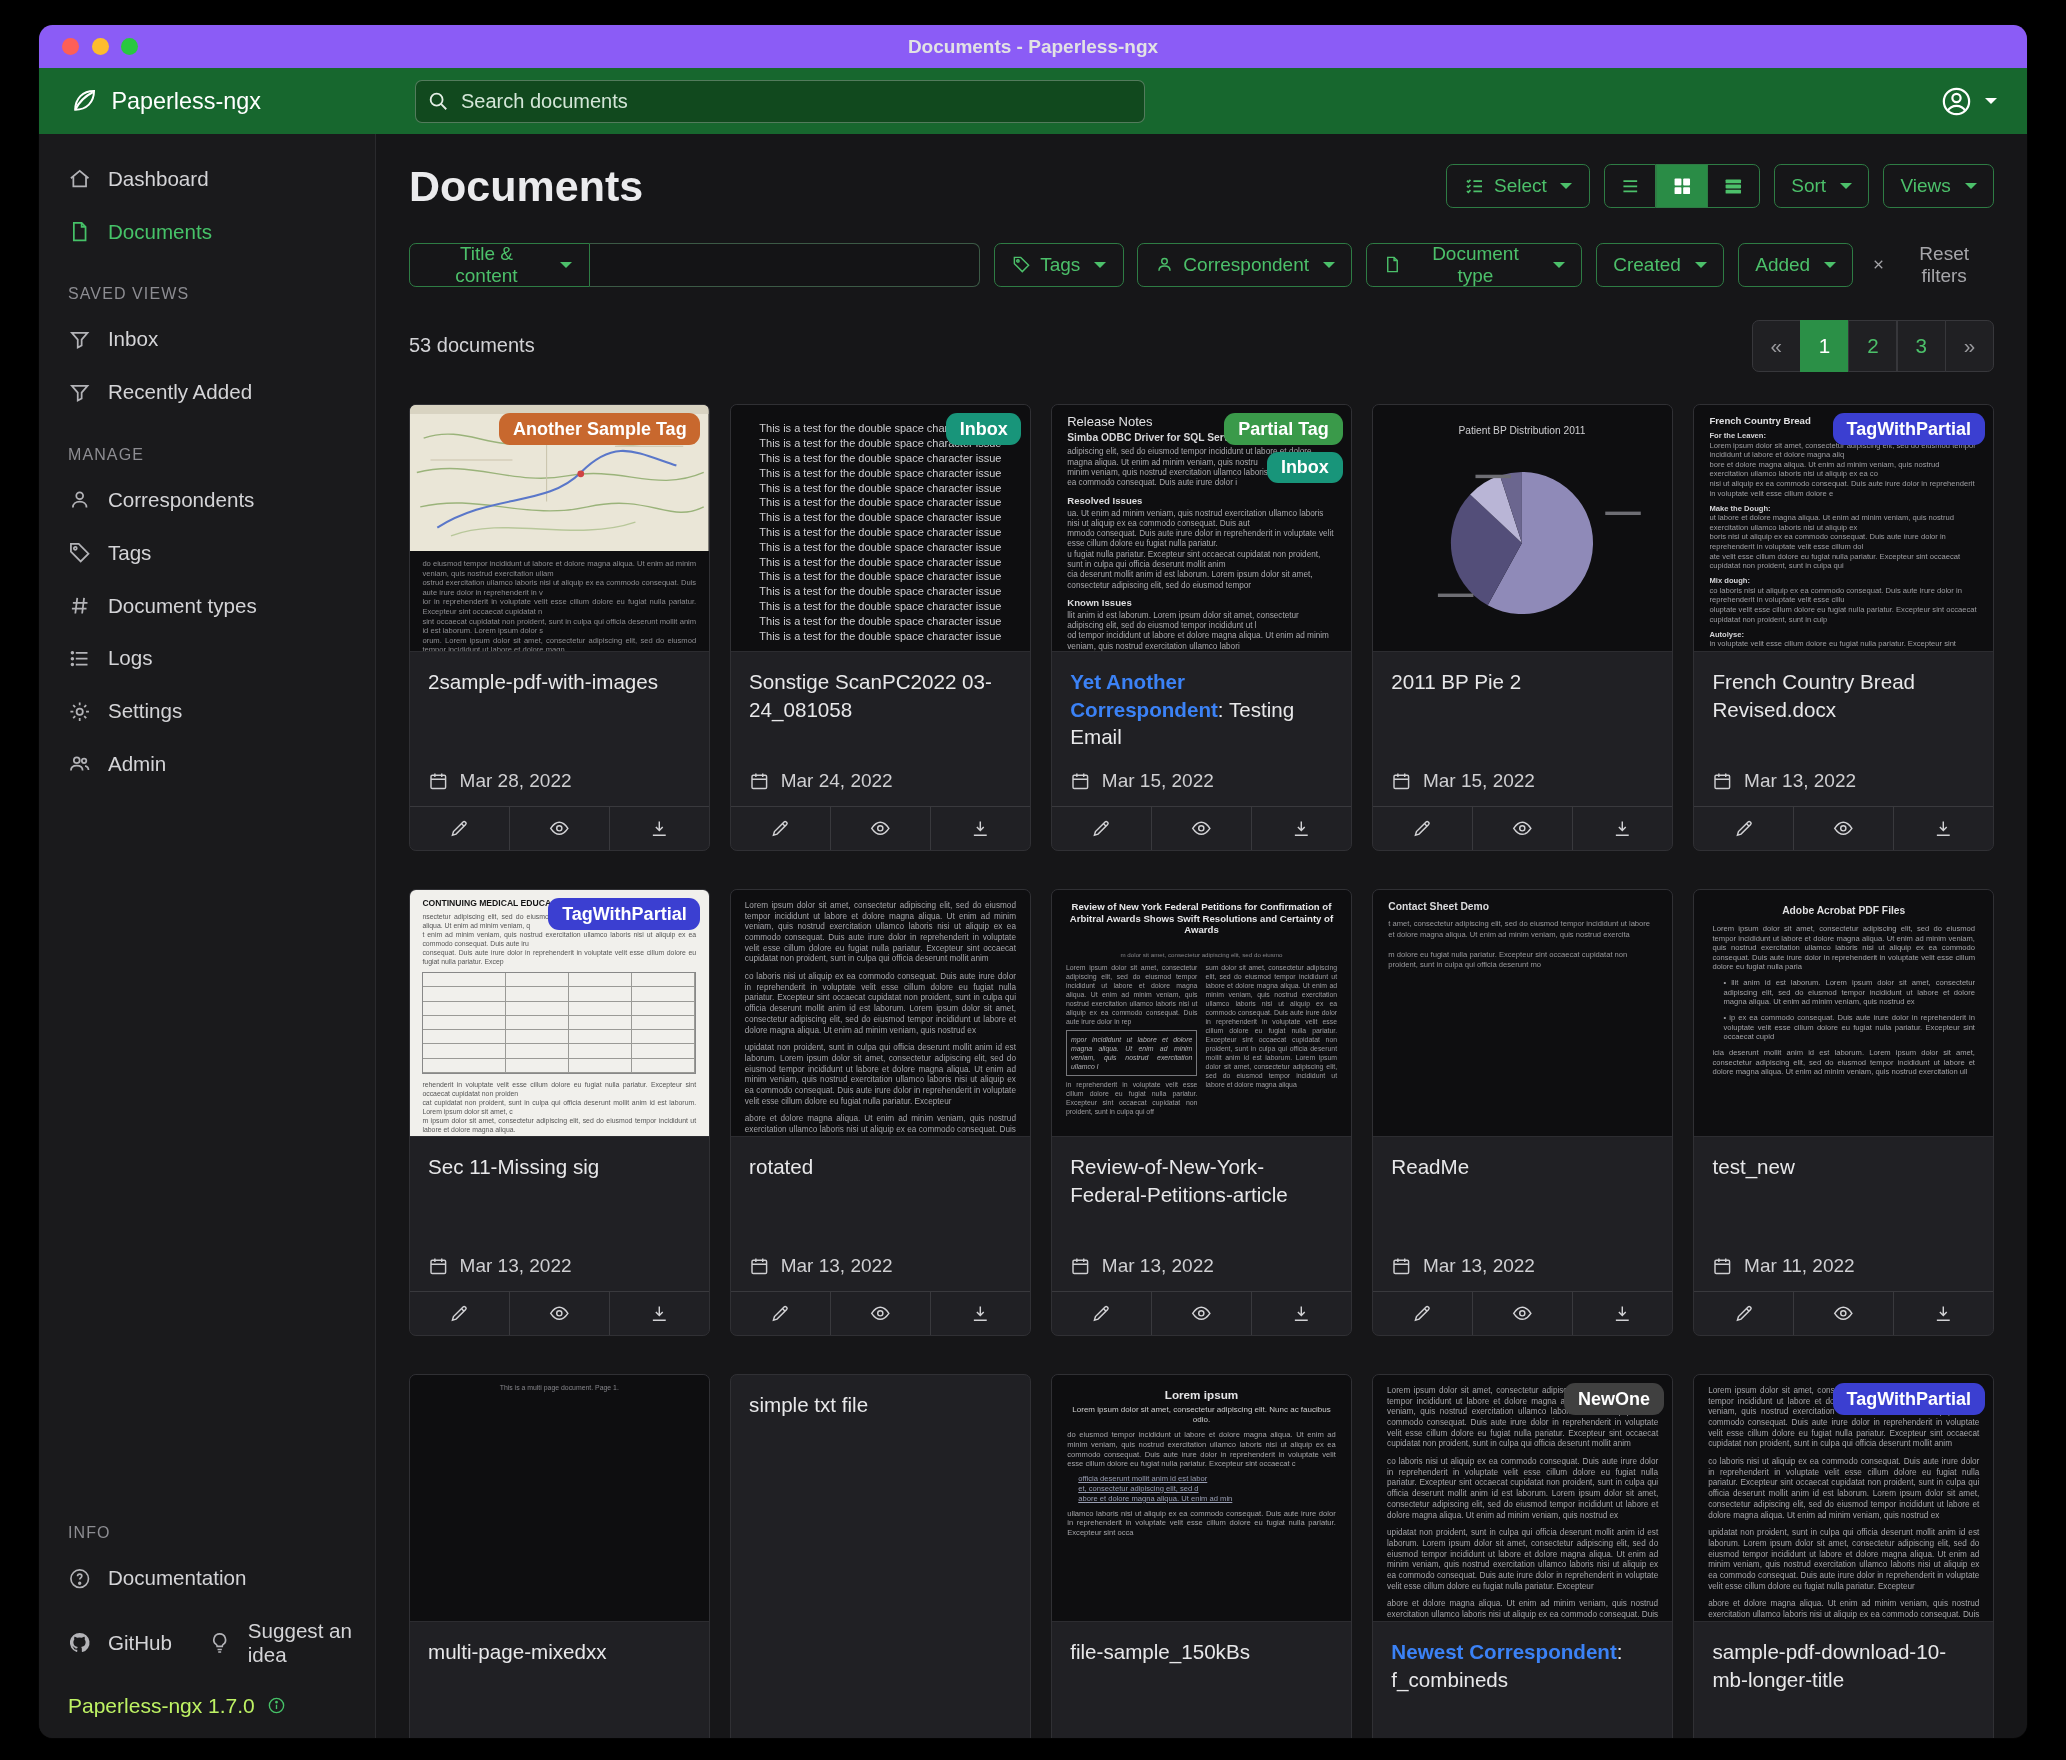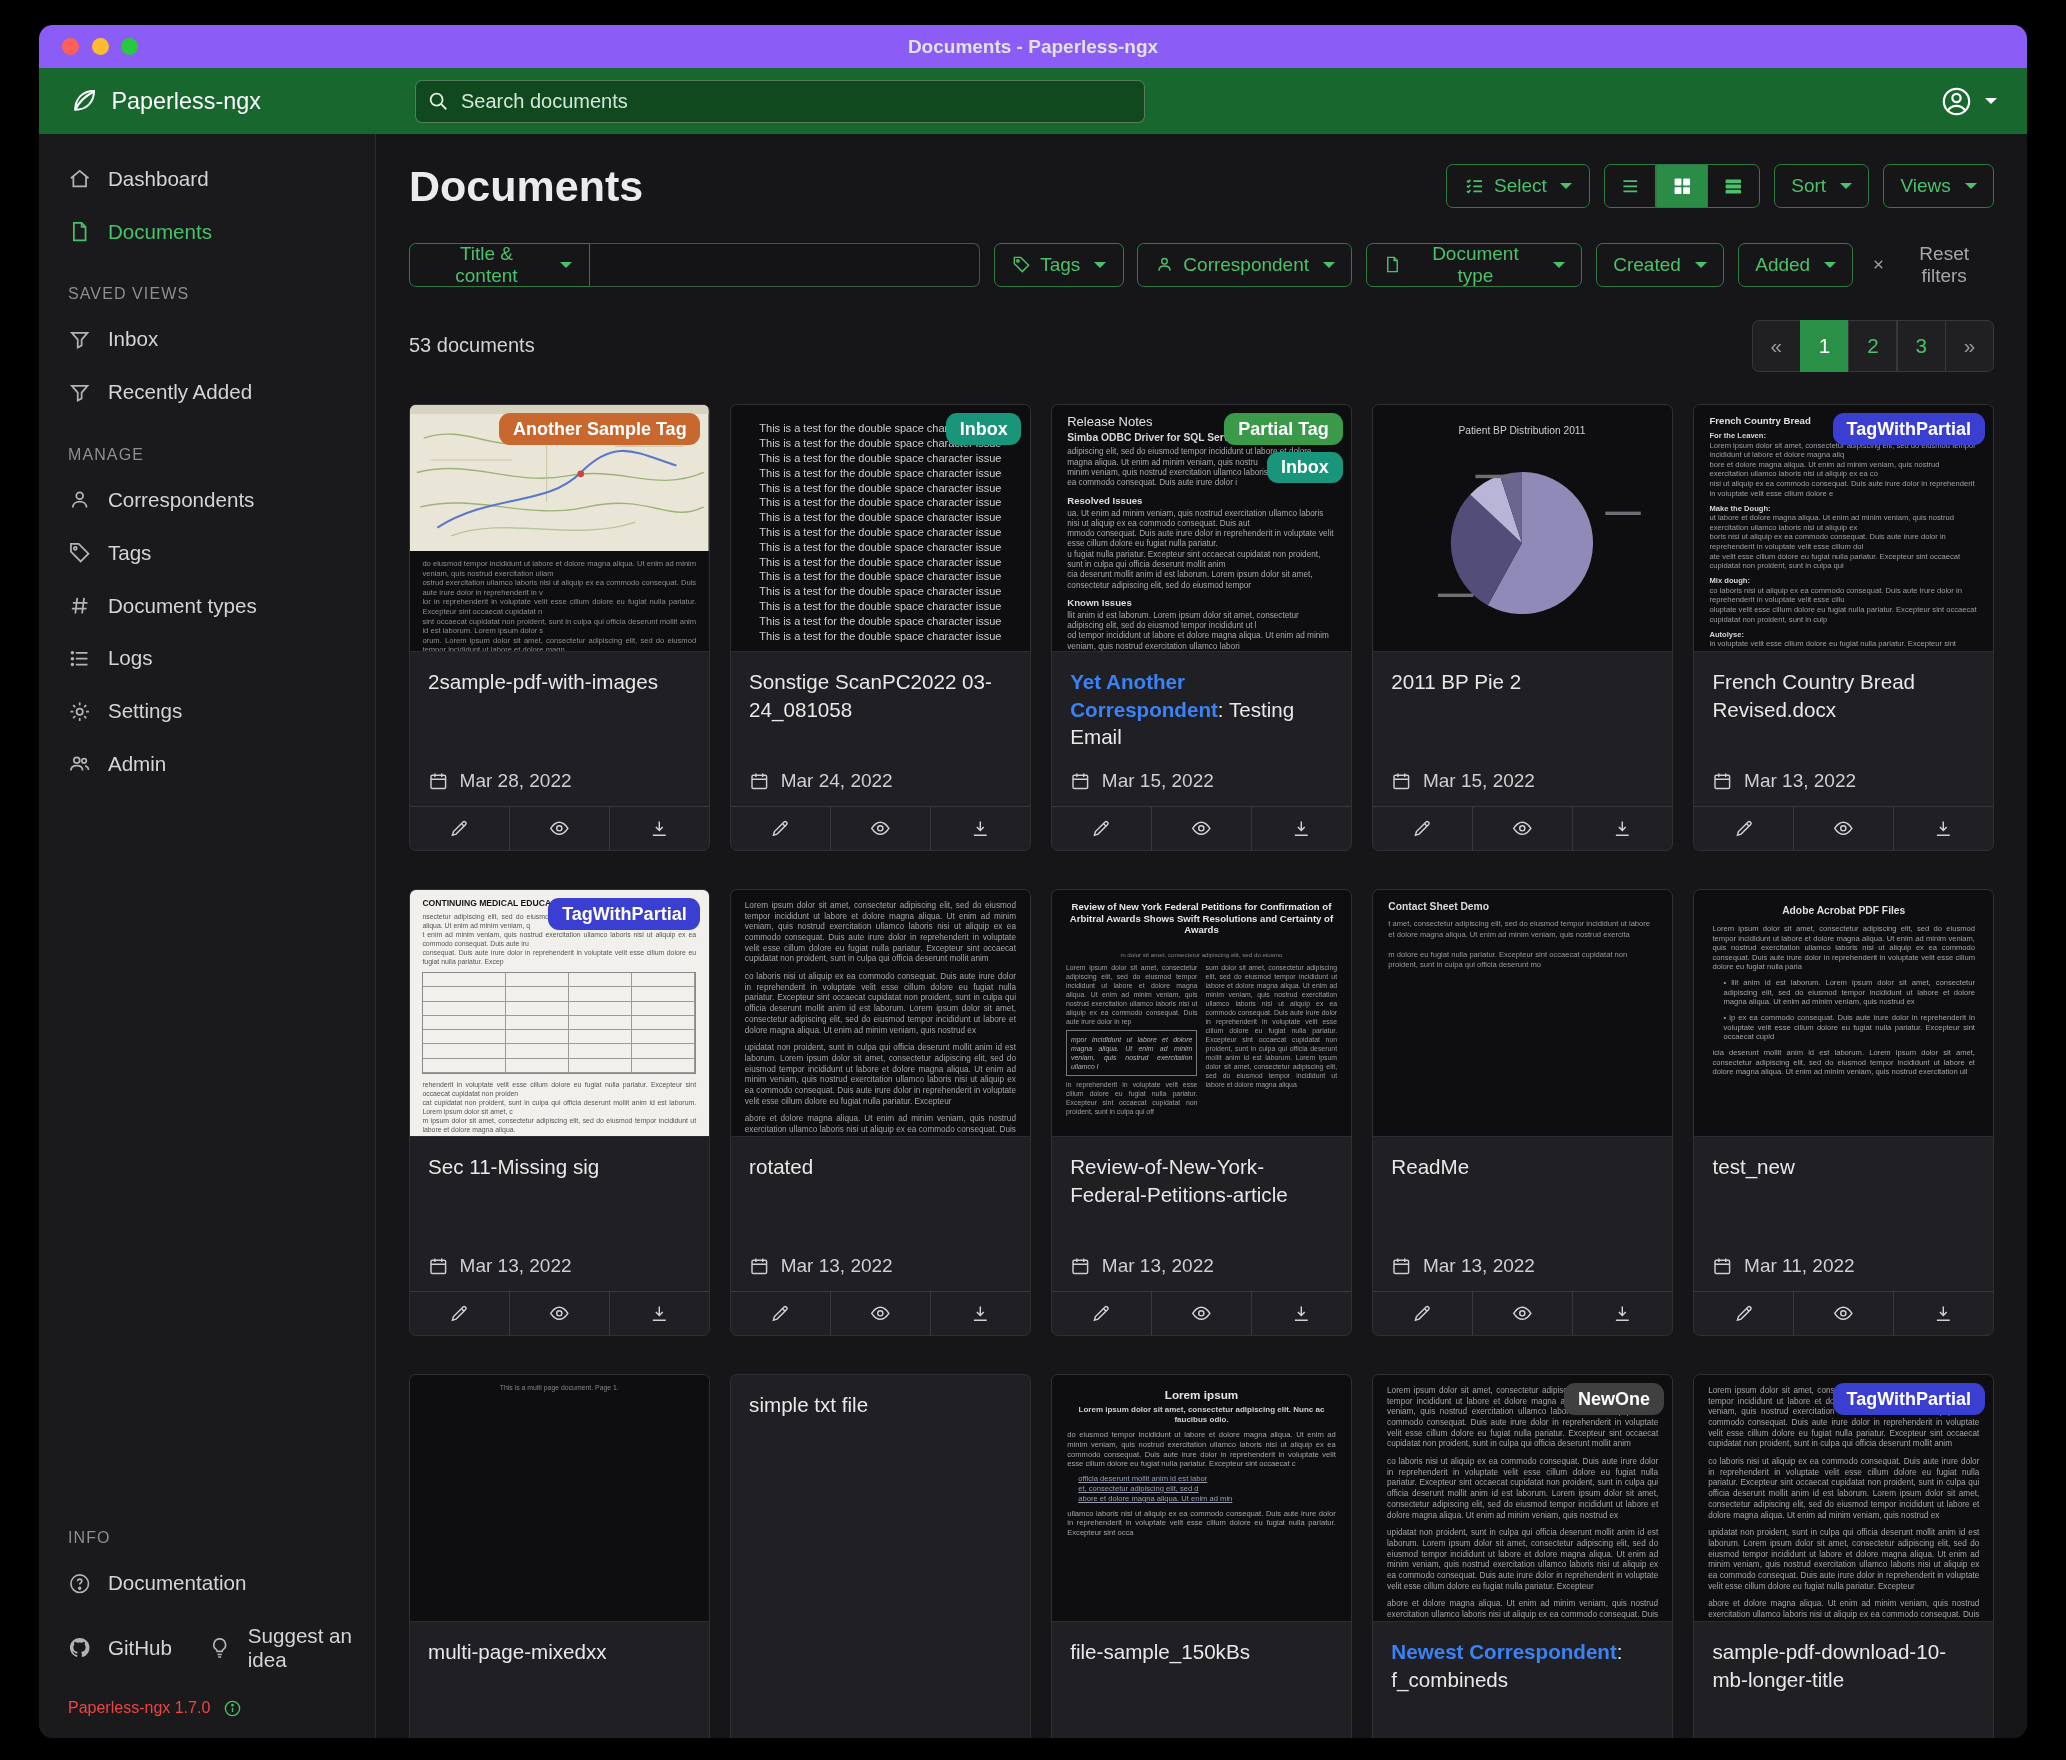--- a/index.html
+++ b/index.html
@@ -30,21 +30,21 @@
 .body-row{flex:1;display:flex;min-height:0}
 .sidebar{width:337px;flex:none;background:#1a1a1c;border-right:0.7px solid #2a2a2d;padding:18px 0 16.5px;display:flex;flex-direction:column;overflow:hidden}
 .side-nav{flex:1;display:flex;flex-direction:column;min-height:0}
 .side-spacer{flex:1}
 .side-heading{padding:27.5px 29px 9.6px;font-size:16px;letter-spacing:1.1px;color:#8d8d92}
 .side-item{display:flex;align-items:center;gap:16.5px;padding:14.4px 29px;color:#d4d4d7;font-size:20.6px}
 .side-item .icon{color:#b3b3b7}
 .side-item.active,.side-item.active .icon{color:#46c268}
 .side-row{display:flex;align-items:center}
 .side-row .side-item{padding-right:6.9px}
-.version-row{padding:12.4px 29px 4.1px;color:#ef4444;font-size:16px;display:flex;align-items:center;gap:12.4px}
+.version-row{padding:12.4px 29px 4.1px;color:#bef264;font-size:21px;display:flex;align-items:center;gap:12.4px}
 .version-row .icon{color:#46c268}
 
 .main{flex:1;padding:27.5px 33px 0;display:flex;flex-direction:column;overflow:hidden;min-width:0}
 .main-header{display:flex;align-items:center;justify-content:space-between}
 .page-title{font-size:43px;font-weight:700;color:#ebebed}
 .toolbar{display:flex;align-items:center;gap:13.7px}
 .btn{height:44px;padding:0 16.5px;border:0.7px solid #2e7c44;border-radius:6.9px;color:#4cc06a;font-size:19px;display:flex;align-items:center;gap:9.6px;background:transparent}
 .view-group{display:flex}
 .view-group .btn{border-radius:0;margin-left:-0.7px;padding:0 15px}
 .view-group .btn:first-child{border-radius:6.9px 0 0 6.9px;margin-left:0}
@@ -106,21 +106,21 @@
 .t-contact{padding:12.4px 15px;font-size:7.6px;line-height:10.3px;color:#98989c}
 .t-contact-h{font-size:10.3px;font-weight:700;color:#dcdcde;margin-bottom:6.9px}
 .t-acr{padding:13.7px 18px;font-size:7.6px;line-height:9.6px;color:#a2a2a6;text-align:justify}
 .t-acr-h{text-align:center;font-weight:700;font-size:10.3px;color:#dfdfe1;margin:2.7px 0 8.2px}
 .t-acr p{margin:0 0 6.2px}
 .t-acr .ind{margin-left:11px}
 .t-blank{padding:9.6px;text-align:center;font-size:6.9px;color:#85858a}
 .t-txt{padding:6.9px 9.6px;font-size:10.3px;color:#d8d8da}
 .t-lor{padding:11px 15px;font-size:7.6px;line-height:9.6px;color:#a4a4a8}
 .t-lor-h{text-align:center;font-weight:700;font-size:11.7px;color:#e4e4e6;margin:4.1px 0 5.5px}
-.t-lor-sub{text-align:center;font-weight:700;font-size:8px;color:#cecece;margin-bottom:6.2px}
+.t-lor-sub{text-align:center;font-weight:400;font-size:8px;color:#cecece;margin-bottom:6.2px}
 .t-lor p{margin:0 0 5.5px;text-align:justify}
 .t-bullet{margin-left:11px;text-decoration:underline;color:#9a9fb4}
 </style>
 </head>
 <body>
 
 <div class="window">
 
   <div class="titlebar">
     <div class="traffic">

